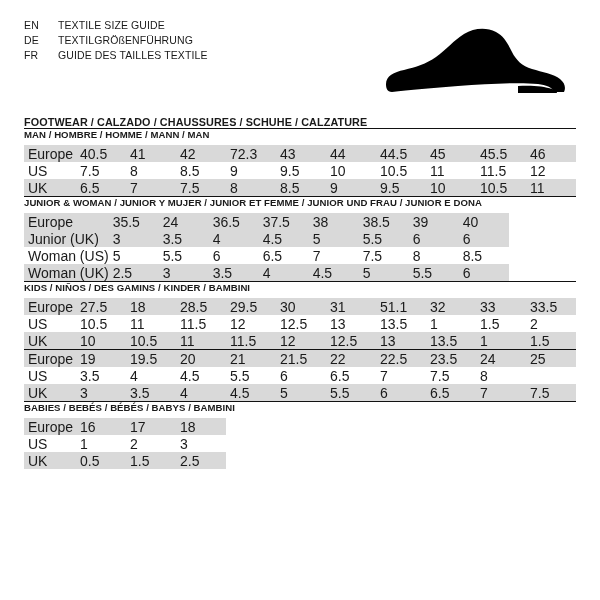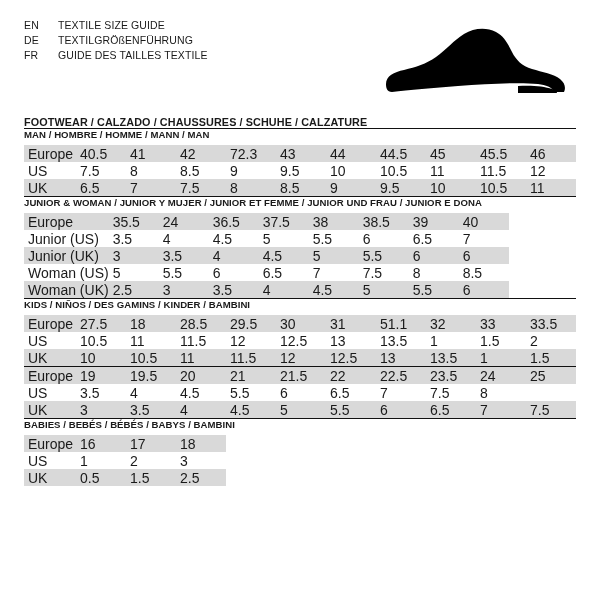--- a/index.html
+++ b/index.html
@@ -208,31 +208,20 @@
               <td class="row-head">Europe</td>
               <td>35.5</td>
               <td>24</td>
               <td>36.5</td>
               <td>37.5</td>
               <td>38</td>
               <td>38.5</td>
               <td>39</td>
               <td>40</td>
             </tr>
-            <tr class="plain">
-              <td class="row-head">Junior (US)</td>
-              <td>3.5</td>
-              <td>4</td>
-              <td>4.5</td>
-              <td>5</td>
-              <td>5.5</td>
-              <td>6</td>
-              <td>6.5</td>
-              <td>7</td>
-            </tr>
             <tr class="shade">
               <td class="row-head">Junior (UK)</td>
               <td>3</td>
               <td>3.5</td>
               <td>4</td>
               <td>4.5</td>
               <td>5</td>
               <td>5.5</td>
               <td>6</td>
               <td>6</td>

